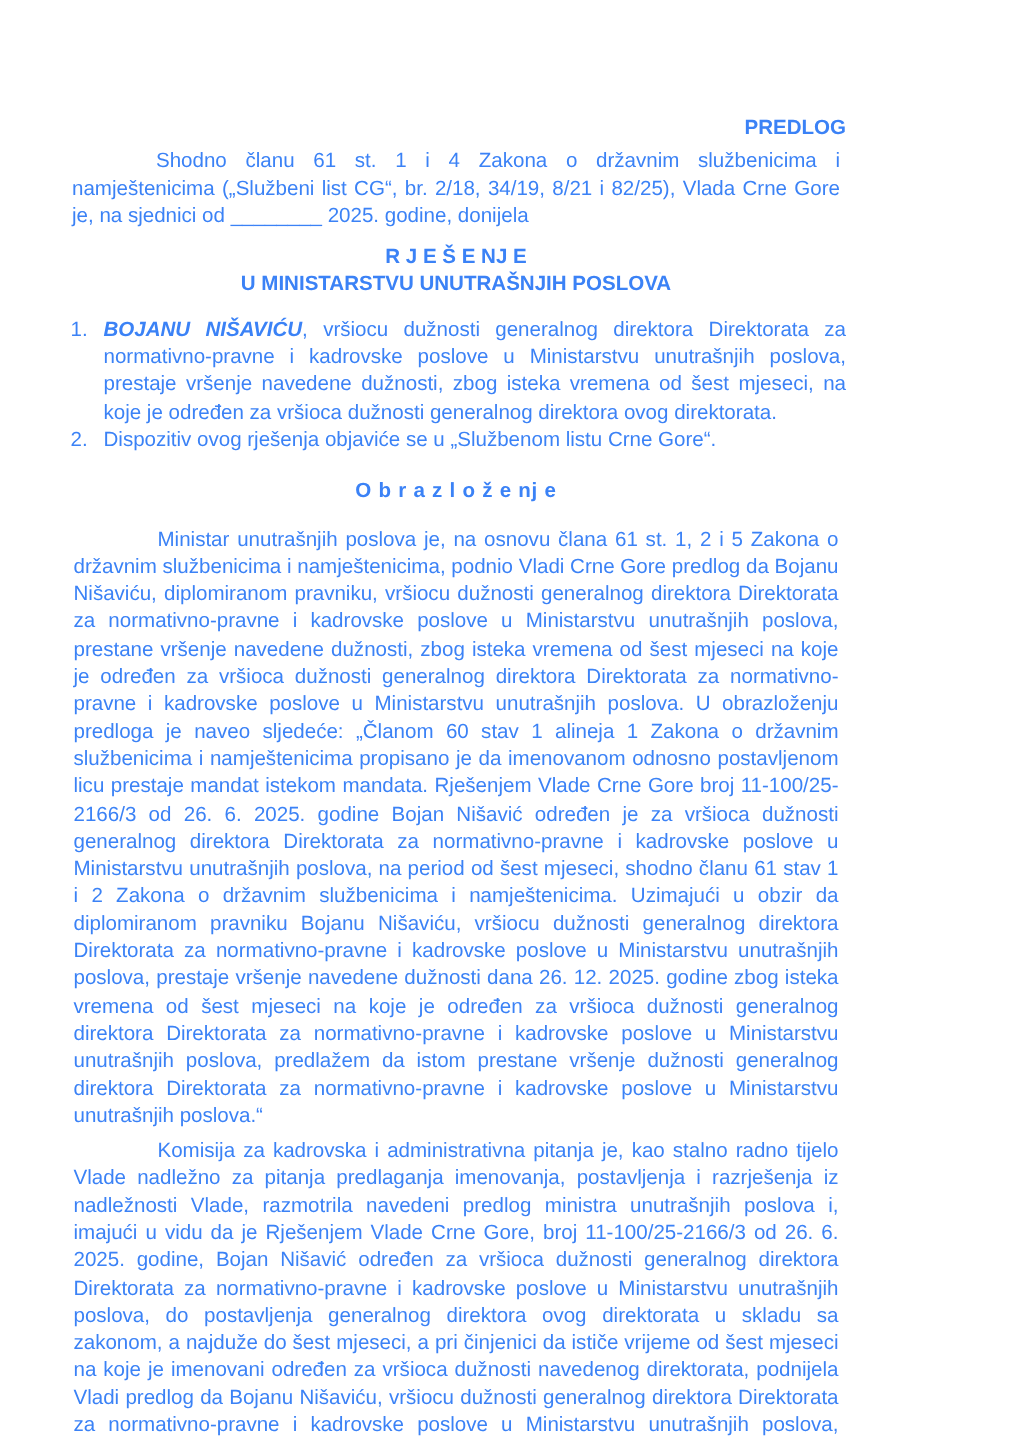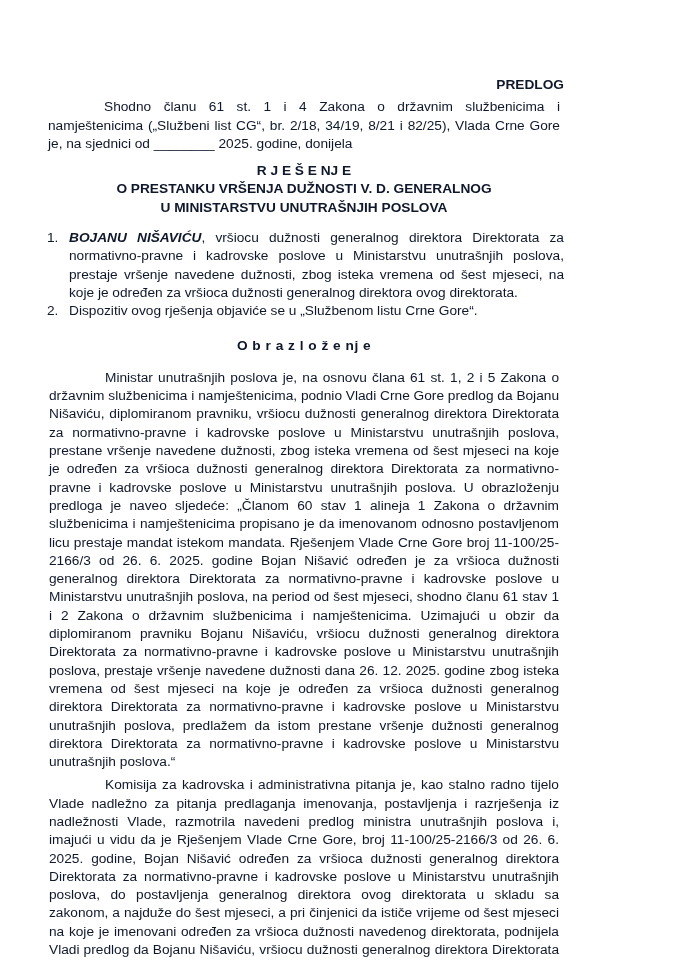--- a/index.html
+++ b/index.html
@@ -6,21 +6,21 @@
     margin: 0;
     padding: 0;
     background: #ffffff;
   }
   .page {
     position: relative;
     width: 603px;
     height: 960px;
     box-sizing: border-box;
     background: #ffffff;
-    color: #0f172a;
+    color: #3b82f6;
     font-family: "Liberation Sans", sans-serif;
     font-size: 13.7px;
     line-height: 18.3px;
     padding: 76px 39px 0 44px;
     overflow: hidden;
   }
   .doc-tag {
     text-align: right;
     font-weight: bold;
   }
@@ -70,21 +70,20 @@
 <body>
 
 <div class="page">
 
   <div class="doc-tag">PREDLOG</div>
 
   <p class="intro">Shodno članu 61 st. 1 i 4 Zakona o državnim službenicima i namještenicima („Službeni list CG“, br. 2/18, 34/19, 8/21 i 82/25), Vlada Crne Gore je, na sjednici od ________ 2025. godine, donijela</p>
 
   <div class="title-block">
     <div>R J E Š E NJ E</div>
-    <div>O PRESTANKU VRŠENJA DUŽNOSTI V. D. GENERALNOG</div>
     <div>U MINISTARSTVU UNUTRAŠNJIH POSLOVA</div>
   </div>
 
   <div class="items">
 
     <div class="list-item">
       <span class="item-num">1.</span>
       <span class="item-text"><span class="bold-name">BOJANU NIŠAVIĆU</span><span>, vršiocu dužnosti generalnog direktora Direktorata za normativno-pravne i kadrovske poslove u Ministarstvu unutrašnjih poslova, prestaje vršenje navedene dužnosti, zbog isteka vremena od šest mjeseci, na koje je određen za vršioca dužnosti generalnog direktora ovog direktorata.</span></span>
     </div>
 

